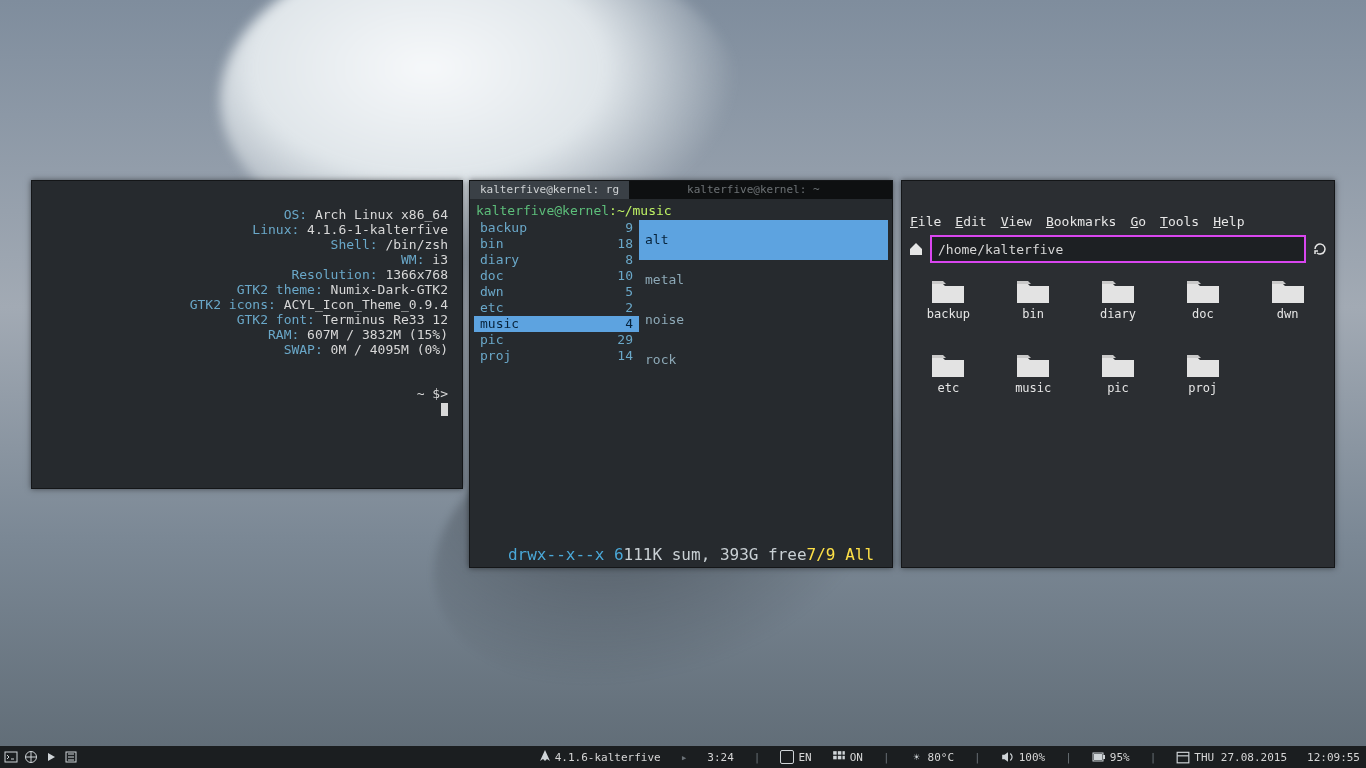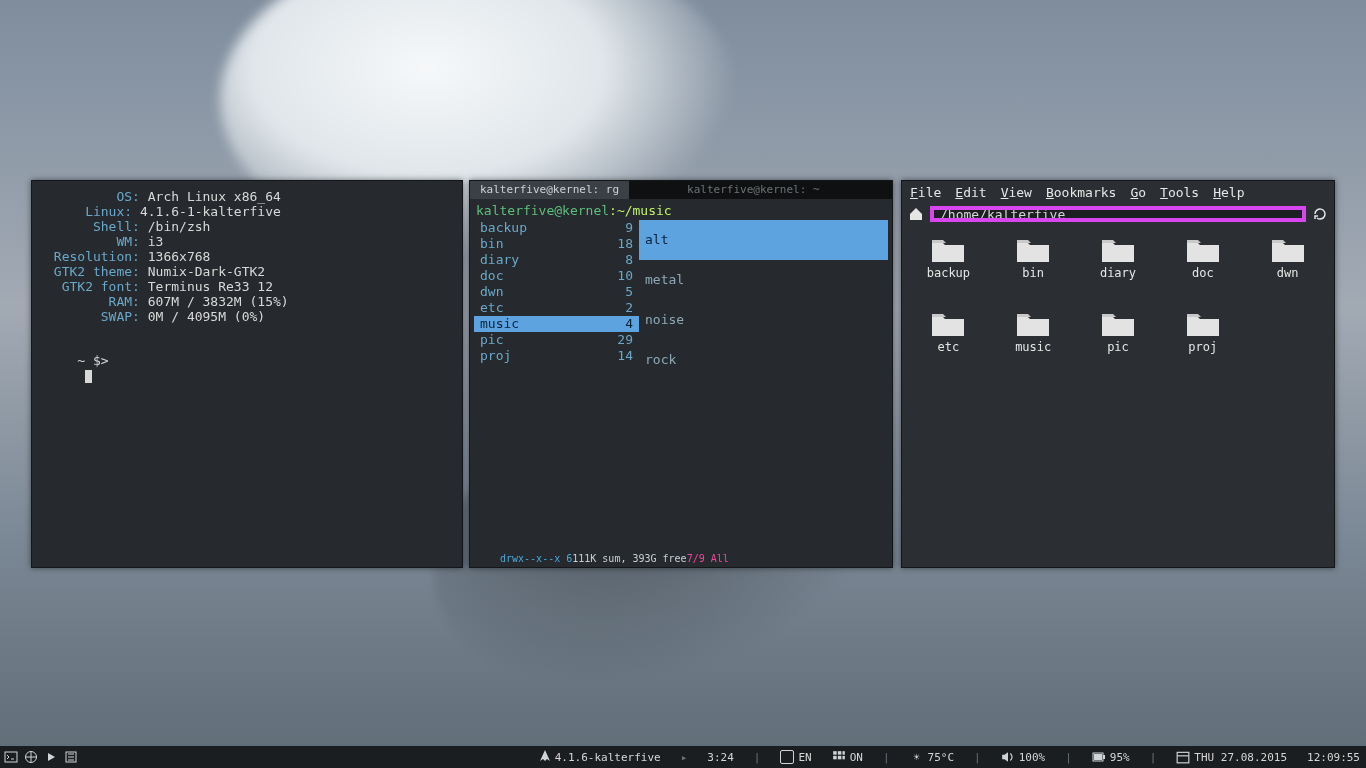--- a/index.html
+++ b/index.html
@@ -9,21 +9,21 @@
     position:relative;
     color:#d5d5d5;
   }
   
   .bg-cloud { position:absolute; top:-60px; left:220px; width:520px; height:320px; background:radial-gradient(ellipse at 40% 40%,#f6f8fa 0%,#e0e6ea 40%,rgba(224,230,234,0) 70%); filter:blur(6px); border-radius:50%; }
   .bg-wing  { position:absolute; bottom:80px; left:430px; width:520px; height:300px; background:radial-gradient(ellipse at 40% 20%,#2c3238 0%,rgba(44,50,56,0) 65%); filter:blur(4px); transform:rotate(-12deg); border-radius:50%; opacity:.65; }
 
   .window { position:absolute; background:#262a2e; border:1px solid #141618; box-shadow:0 0 6px rgba(0,0,0,.5); }
 
   
-  #w1 { left:31px; top:180px; width:432px; height:388px; padding:8px 14px 14px 14px; line-height:15px; }
+  #w1 { left:31px; top:180px; width:432px; height:309px; padding:26px 14px 14px 14px; line-height:15px;text-align:right; }
   #w1 .ln { white-space:pre; }
   .key { color:#6aa8c9; }
   .val { color:#d8d8d8; }
   .prompt { color:#d8d8d8; }
   .cursor { display:inline-block; width:7px; height:13px; background:#d8d8d8; vertical-align:text-bottom; }
 
   
   #w2 { left:469px; top:180px; width:424px; height:388px; display:flex; flex-direction:column; }
   .tabbar { display:flex; height:18px; background:#0e1011; font-size:11px; }
   .tab { padding:2px 10px 0 10px; color:#cfd2d4; }
@@ -35,33 +35,33 @@
   .rg-path .pth { color:#bef264; }
   .panes { flex:1; display:flex; gap:0; }
   .col-left { width:165px; }
   .col-right { flex:1; }
   .row { display:flex; justify-content:space-between; padding:0 6px 0 6px; line-height:16px; color:#6aa8c9; }
   .row.sel { background:#5da3e0; color:#07233b; }
   .row.sel .nm,.row.sel .ct{ color:#07233b; }
   .row .nm{ color:#6aa8c9;} .row .ct{ color:#6aa8c9;}
   .row2 { padding:12px 6px; line-height:16px; color:#8da9b7; }
   .row2.sel { background:#5da3e0; color:#07233b; }
-  .rg-status { padding:2px 6px 3px 6px; color:#5da3e0; font-size:10px; display:flex; justify-content:flex-start;margin-left:20px;}
+  .rg-status { padding:2px 6px 3px 6px; color:#5da3e0; font-size:16px; display:flex; justify-content:center;margin-left:20px;}
   .rg-status .perm{color:#4aa8d8;}
   .rg-status .mid{color:#c9d0d4;}
-  .rg-status .pos{color:#ec4899;}
+  .rg-status .pos{color:#fde047;}
 
   
   #w3 { left:901px; top:180px; width:434px; height:388px; display:flex; flex-direction:column; background:#2b2e32; }
-  .menubar { display:flex; gap:14px; padding:4px 8px; background:#2b2e32; font-size:13px; color:#e7e7e7; }
+  .menubar { display:flex; gap:14px; padding:4px 8px; background:#2b2e32; font-size:13px; color:#e7e7e7;margin-top:29px; }
   .menubar span { cursor:default; }
   .menubar u { text-decoration:underline; }
   .locbar { display:flex; align-items:center; gap:6px; padding:2px 6px 4px 6px; }
   .locbar .home-ic { width:16px; height:14px; }
-  .locbar input { flex:1; background:#1d2023; border:4px solid #d946ef; color:#d6d6d6; padding:2px 6px; font:inherit; height:16px; }
+  .locbar input { flex:1; background:#1d2023; border:2px solid #d946ef; color:#d6d6d6; padding:2px 6px; font:inherit; height:28px; }
   .locbar .go-ic { width:16px; height:16px; }
   .fm-grid { flex:1; padding:10px 4px; display:grid; grid-template-columns:repeat(5,1fr); grid-auto-rows:70px; gap:4px 0; align-content:start; }
   .fm-item { display:flex; flex-direction:column; align-items:center; gap:2px; color:#e6e6e6; font-size:12px; cursor:default;}
   .fm-item svg{width:36px;height:28px;}
   .fm-item.invis{visibility:hidden;}
 
   
   #bar { position:absolute; left:0; right:0; bottom:0; height:22px; background:#1b1e20; display:flex; align-items:center; color:#d6d6d6; font-size:11px; padding:0 6px 0 4px; gap:20px; }
   #bar .bl { display:flex; align-items:center; gap:6px; }
   #bar .seg { display:flex; align-items:center; gap:4px; }
@@ -78,20 +78,21 @@
 <div class="bg-wing"></div>
 
 <div id="w1" class="window">
   <div id="sysinfo-rows">
       <div class="ln"><span class="key">         OS:</span> <span class="val">Arch Linux x86_64</span></div>
       <div class="ln"><span class="key">     Linux:</span> <span class="val">4.1.6-1-kalterfive</span></div>
       <div class="ln"><span class="key">      Shell:</span> <span class="val">/bin/zsh</span></div>
       <div class="ln"><span class="key">         WM:</span> <span class="val">i3</span></div>
       <div class="ln"><span class="key"> Resolution:</span> <span class="val">1366x768</span></div>
       <div class="ln"><span class="key"> GTK2 theme:</span> <span class="val">Numix-Dark-GTK2</span></div>
+      <div class="ln"><span class="key"> GTK2 icons:</span> <span class="val">ACYL_Icon_Theme_0.9.4</span></div>
       <div class="ln"><span class="key">  GTK2 font:</span> <span class="val">Terminus Re33 12</span></div>
       <div class="ln"><span class="key">        RAM:</span> <span class="val">607M / 3832M (15%)</span></div>
       <div class="ln"><span class="key">       SWAP:</span> <span class="val">0M / 4095M (0%)</span></div>
     </div>
   <div class="ln" style="margin-top:14px;">
     <span class="prompt">~ $&gt;</span>
     <span> </span><span class="cursor"></span>
   </div>
 </div>
 
@@ -303,21 +304,21 @@
           <rect x="1" y="5" width="3" height="3" fill="#cfd4d7"></rect>
           <rect x="5" y="5" width="3" height="3" fill="#cfd4d7"></rect>
           <rect x="9" y="5" width="2" height="3" fill="#cfd4d7"></rect>
         </svg>
       </span>
       <span>ON</span>
     </div>
   <span class="sep">|</span>
   <div class="seg">
       <span class="tray-ic">☀</span>
-      <span>75°C</span>
+      <span>80°C</span>
     </div>
   <span class="sep">|</span>
   <div class="seg">
       <span class="tray-ic">
         <svg viewBox="0 0 12 12">
           <path d="M1 4h2l3-2v8l-3-2H1z" fill="#cfd4d7"></path>
           <path d="M8 3c2 2 2 4 0 6" fill="none" stroke="#cfd4d7"></path>
         </svg>
       </span>
       <span>100%</span>

